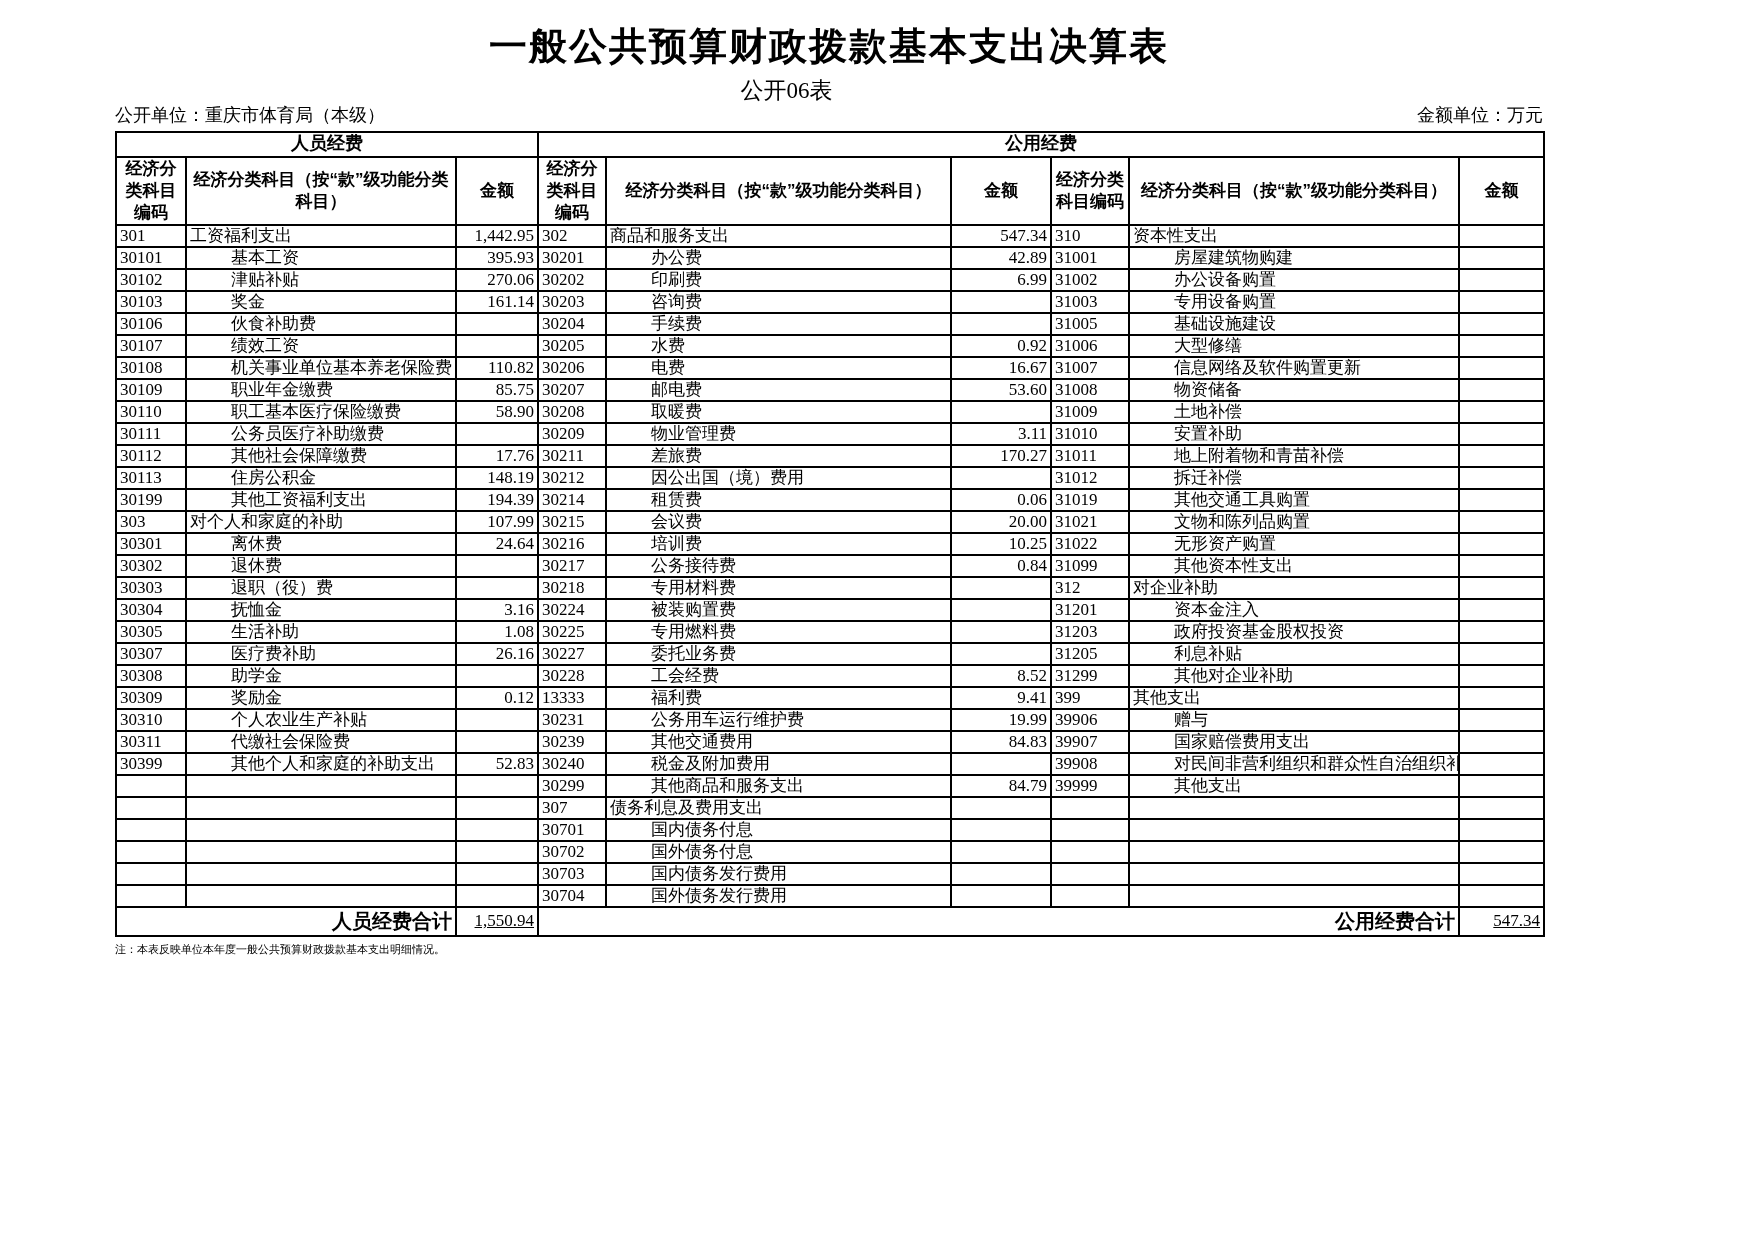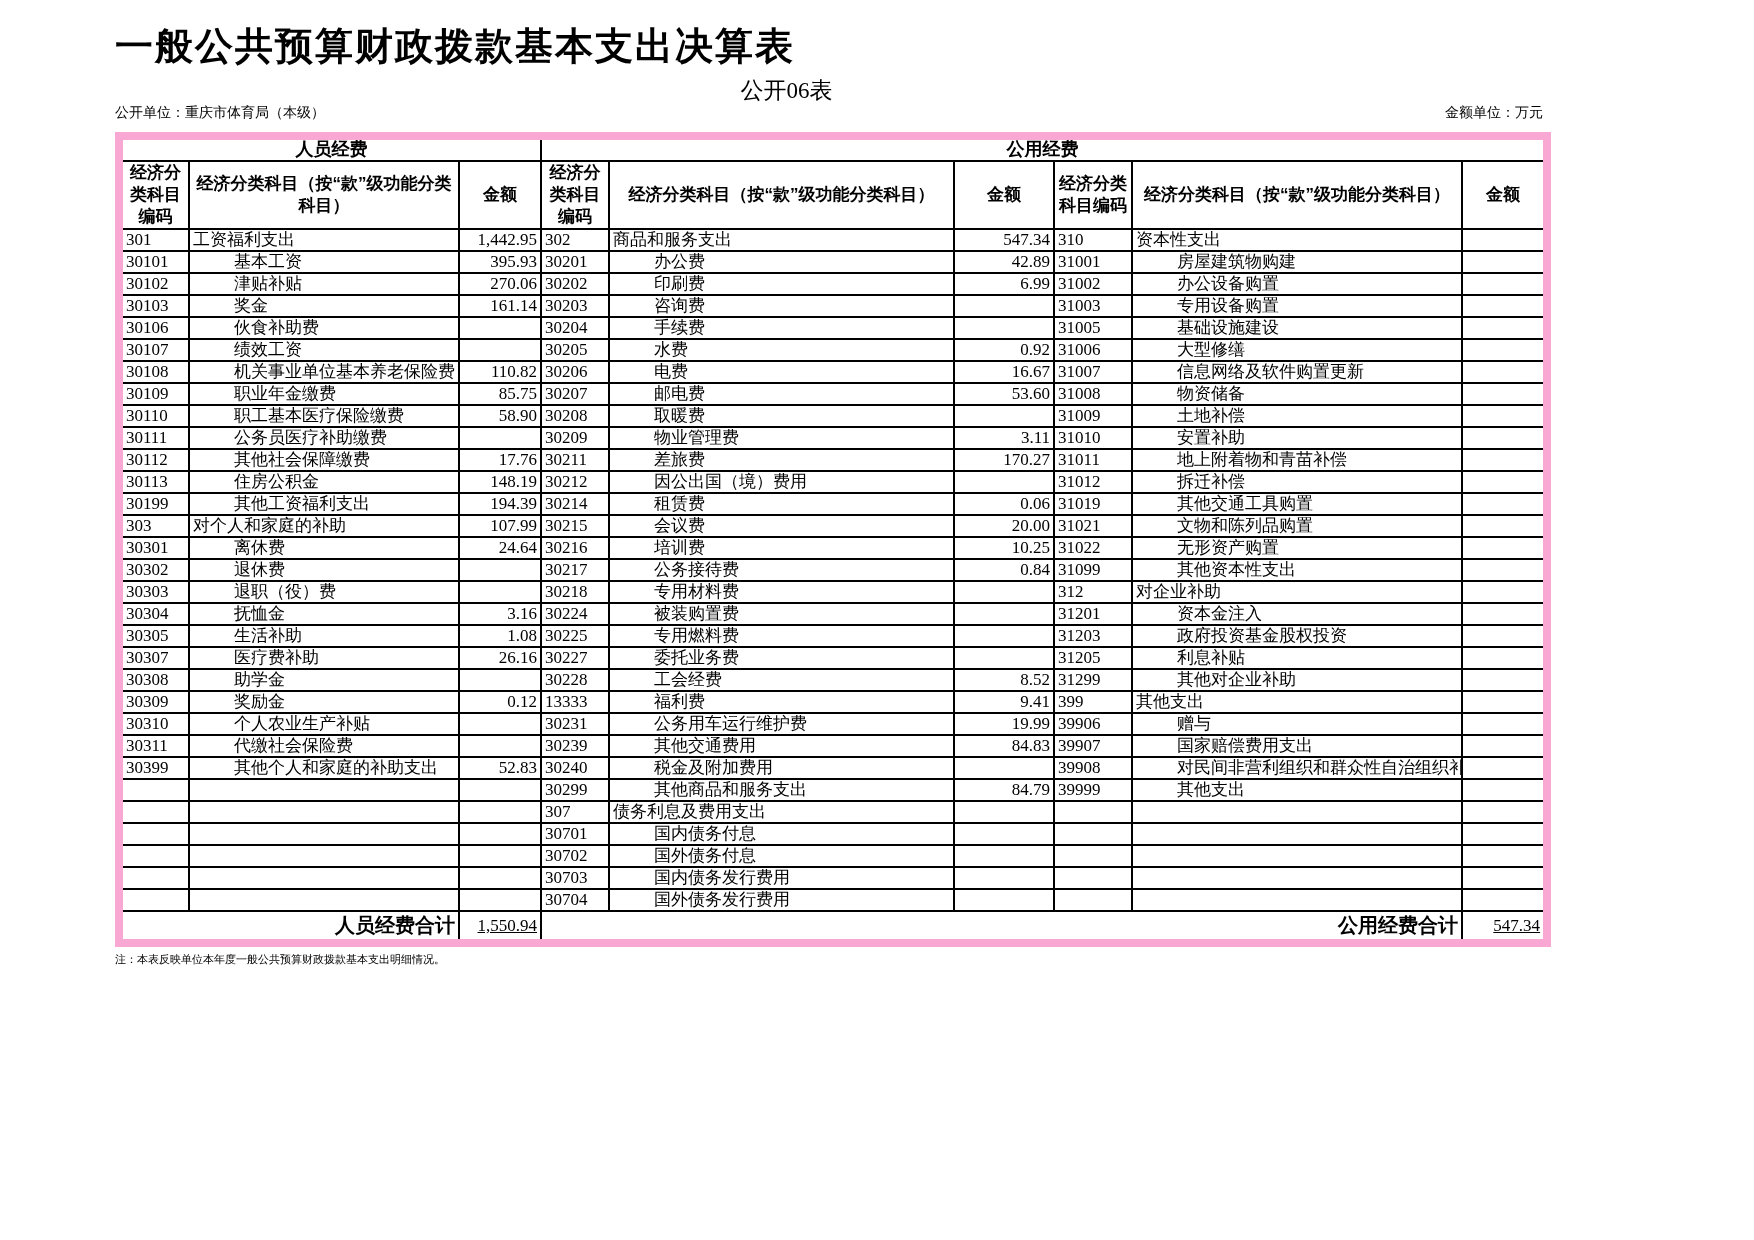--- a/index.html
+++ b/index.html
@@ -6,52 +6,53 @@
   html, body { margin: 0; padding: 0; }
   body {
     width: 1754px; height: 1240px;
     background: #ffffff; color: #000000;
     font-family: "Liberation Serif", serif;
     overflow: hidden;
   }
   .page { padding: 20px 211px 0 115px; width: 1754px; }
 
   .title {
+    text-align: center;
     font-family: Liberation Serif, serif;
     font-weight: bold;
     font-size: 38px;
     letter-spacing: 2px;
     line-height: 1.1;
     margin-top: 6px;
   }
   .form-no {
     text-align: center;
     font-size: 23px;
     margin: 10px 85px 0 0;
     line-height: 1.1;
   }
   .meta-row {
     display: flex;
     justify-content: space-between;
-    font-size: 14px;
-    margin: 2px 0 10px 0;
+    font-size: 18px;
+    margin: 2px 0 4px 0;
     line-height: 1.2;
   }
 
   table.budget {
     border-collapse: collapse;
     table-layout: fixed;
     width: 1428px;
   }
   table.budget th, table.budget td {
     border: 2px solid #000;
     padding: 0 3px;
     overflow: hidden;
   }
-  table.budget { border: 8px solid #f9a8d4; padding-left: 24px; }
+  table.budget { border: 2px solid #f9a8d4; padding-left: 24px; }
 
   th.group {
     font-family: "Liberation Sans", sans-serif;
     font-weight: bold;
     font-size: 18px;
     height: 25px;
     text-align: center;
     line-height: 1.1;
   }
   th.colhead {

